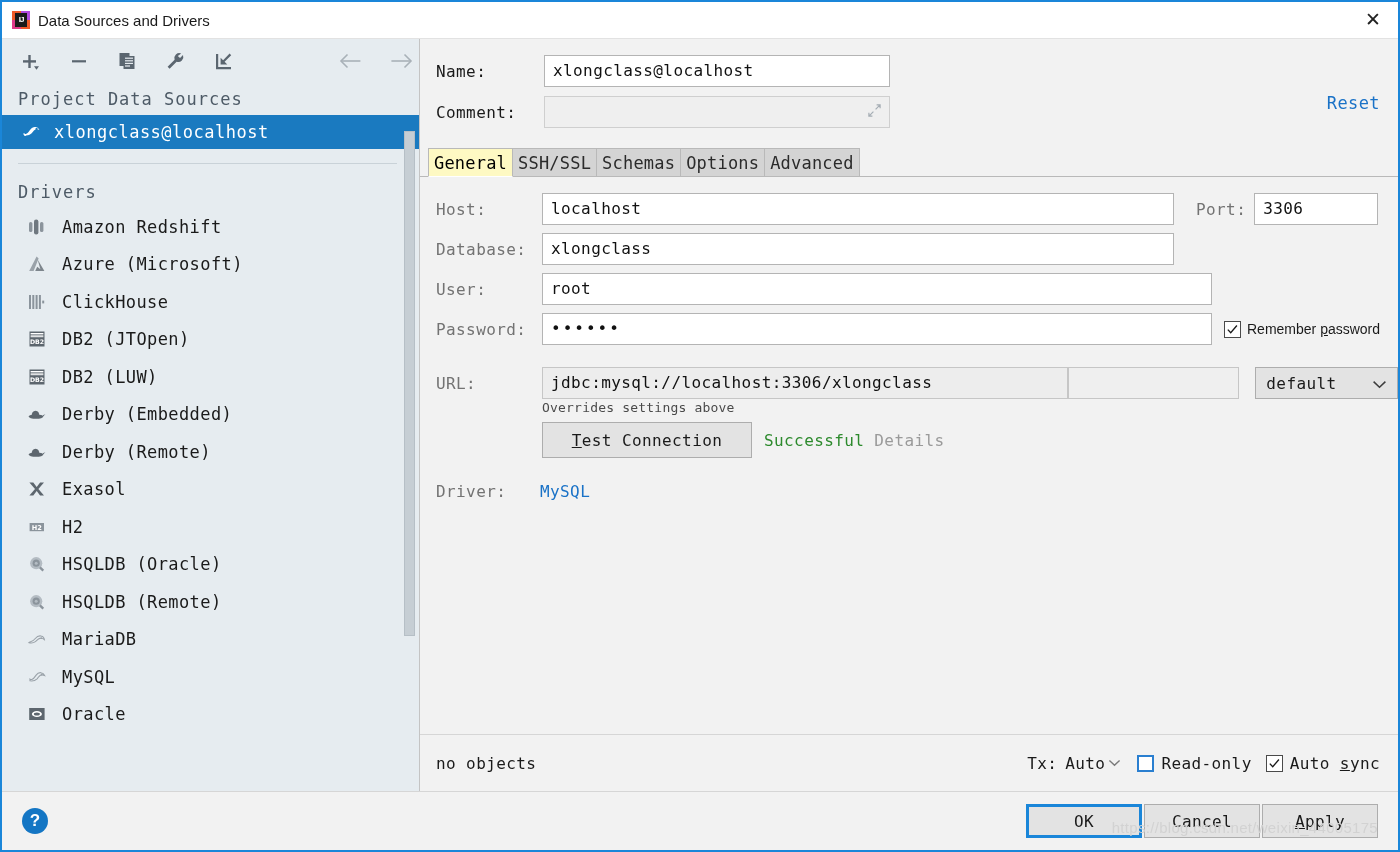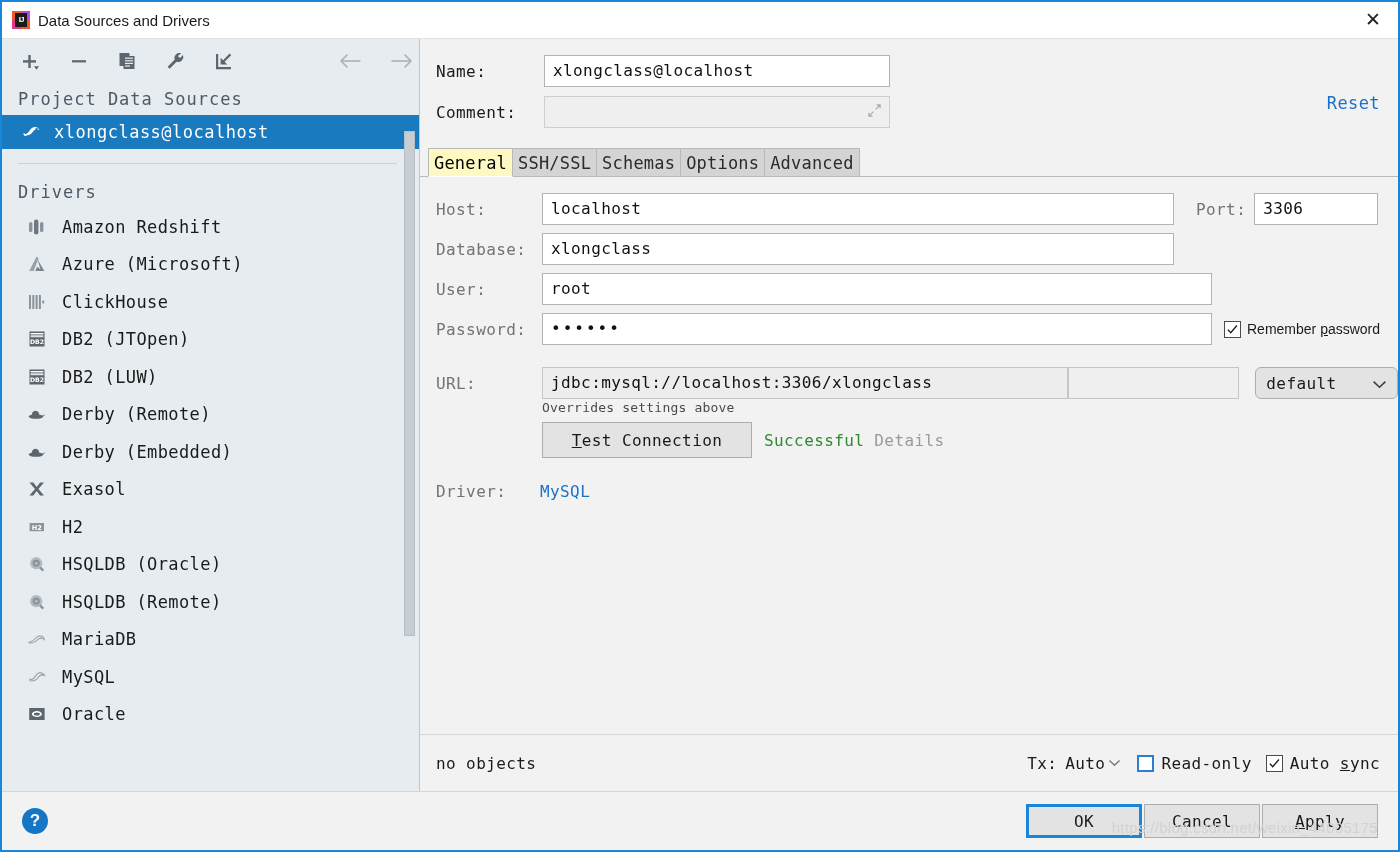--- a/index.html
+++ b/index.html
@@ -302,32 +302,32 @@
         </div>
 
         <div class="drv-row">
           <span class="drv-icon">
             <svg width="20" height="18" viewBox="0 0 20 18">
               <ellipse cx="9" cy="11.6" rx="7.4" ry="2.2" fill="#5d666e"></ellipse>
               <path d="M4.6 11.2c0-3.3 1.3-5.4 4-5.4 2.6 0 3.8 2.1 3.8 5.4z" fill="#5d666e"></path>
               <path d="M15.8 10.2l2.6-.9-2.2 2z" fill="#5d666e"></path>
             </svg>
           </span>
-          <span class="drv-label">Derby (Remote)</span>
+          <span class="drv-label">Derby (Embedded)</span>
         </div>
 
         <div class="drv-row">
           <span class="drv-icon">
             <svg width="20" height="18" viewBox="0 0 20 18">
               <ellipse cx="9" cy="11.6" rx="7.4" ry="2.2" fill="#5d666e"></ellipse>
               <path d="M4.6 11.2c0-3.3 1.3-5.4 4-5.4 2.6 0 3.8 2.1 3.8 5.4z" fill="#5d666e"></path>
               <path d="M15.8 10.2l2.6-.9-2.2 2z" fill="#5d666e"></path>
             </svg>
           </span>
-          <span class="drv-label">Derby (Embedded)</span>
+          <span class="drv-label">Derby (Remote)</span>
         </div>
 
         <div class="drv-row">
           <span class="drv-icon">
             <svg width="20" height="18" viewBox="0 0 20 18">
               <path d="M2.4 2.4h3.9l3.4 4.7 3.4-4.7h3.9L11.4 9l5.6 6.6h-3.9L9.7 11 6.3 15.6H2.4L8 9z" fill="#5d666e"></path>
             </svg>
           </span>
           <span class="drv-label">Exasol</span>
         </div>
@@ -460,21 +460,21 @@
                 <path d="M3.2 8.6l3.3 3.6 7-8.2" stroke="#1a1a1a" stroke-width="1.5" fill="none"></path>
               </svg>
           </span>
           <span class="chktext"><span>Remember </span><span class="u">p</span><span>assword</span></span>
         </div>
 
         <div class="grow" style="margin-top:22px;margin-bottom:0;">
           <span class="glabel">URL:</span>
           <div class="tfield" style="width:540px;background:#ededed;border-color:#c6c6c6;">jdbc:mysql://localhost:3306/xlongclass</div>
           <div class="urlseg" style="width:176px;"></div>
-          <div class="combo" style="margin-left:16px;border-radius:6px;">
+          <div class="combo" style="margin-left:16px;">
             <span>default</span>
             <span>
               <svg width="15" height="9" viewBox="0 0 15 9">
                   <path d="M1.6 1.6L7.5 7.2l5.9-5.6" stroke="#3c3c3c" stroke-width="1.5" fill="none"></path>
                 </svg>
             </span>
           </div>
         </div>
 
         <div class="hint">Overrides settings above</div>

